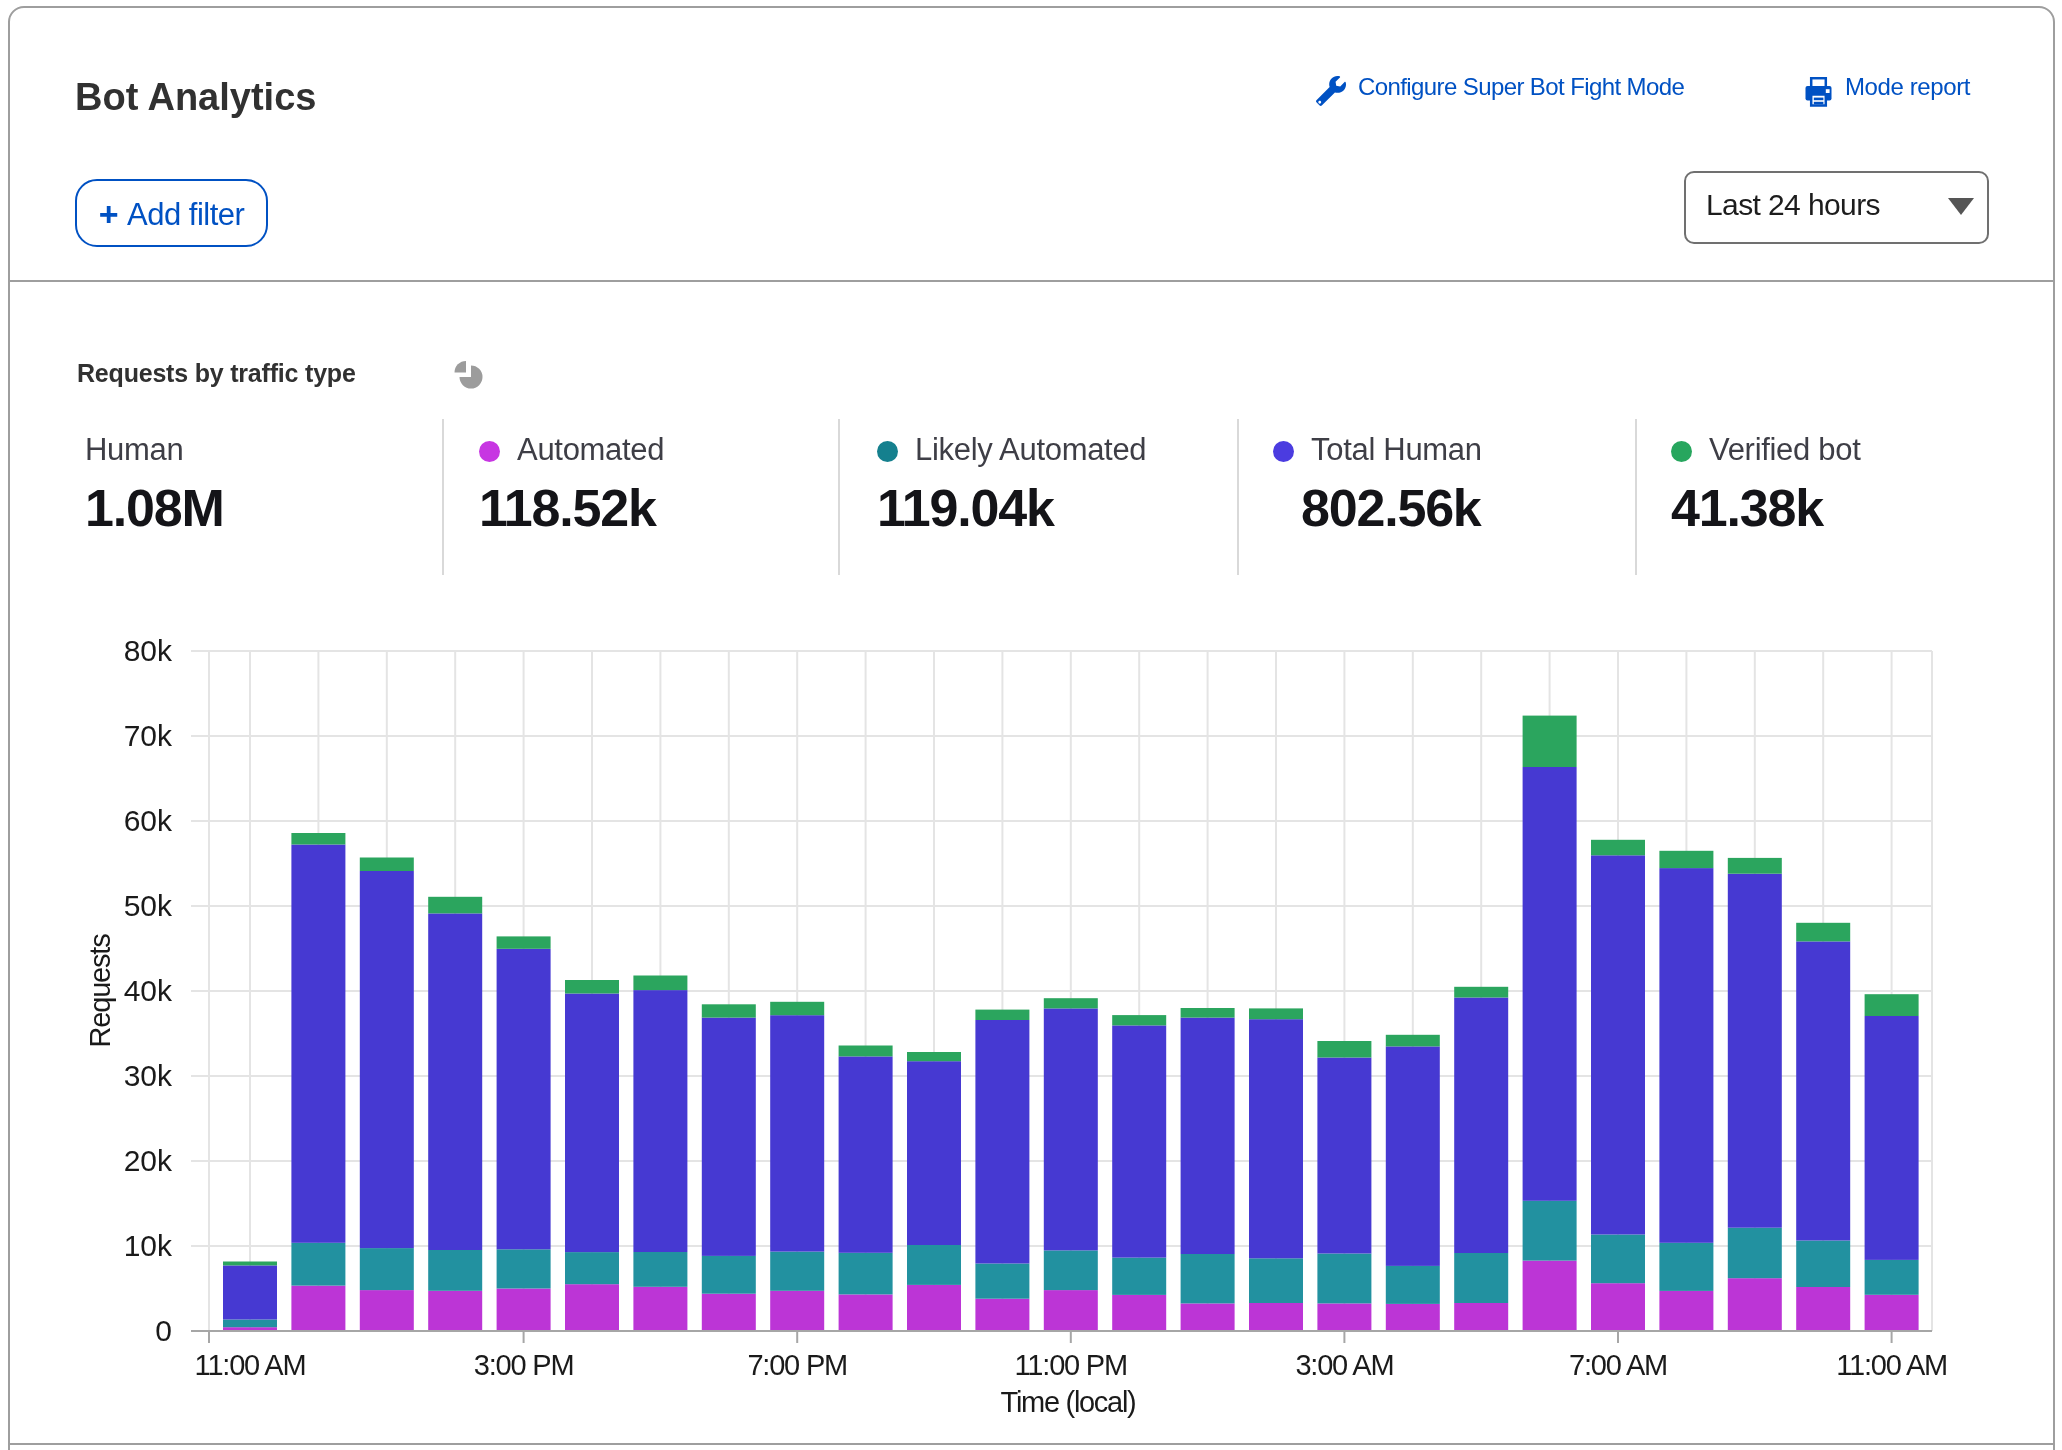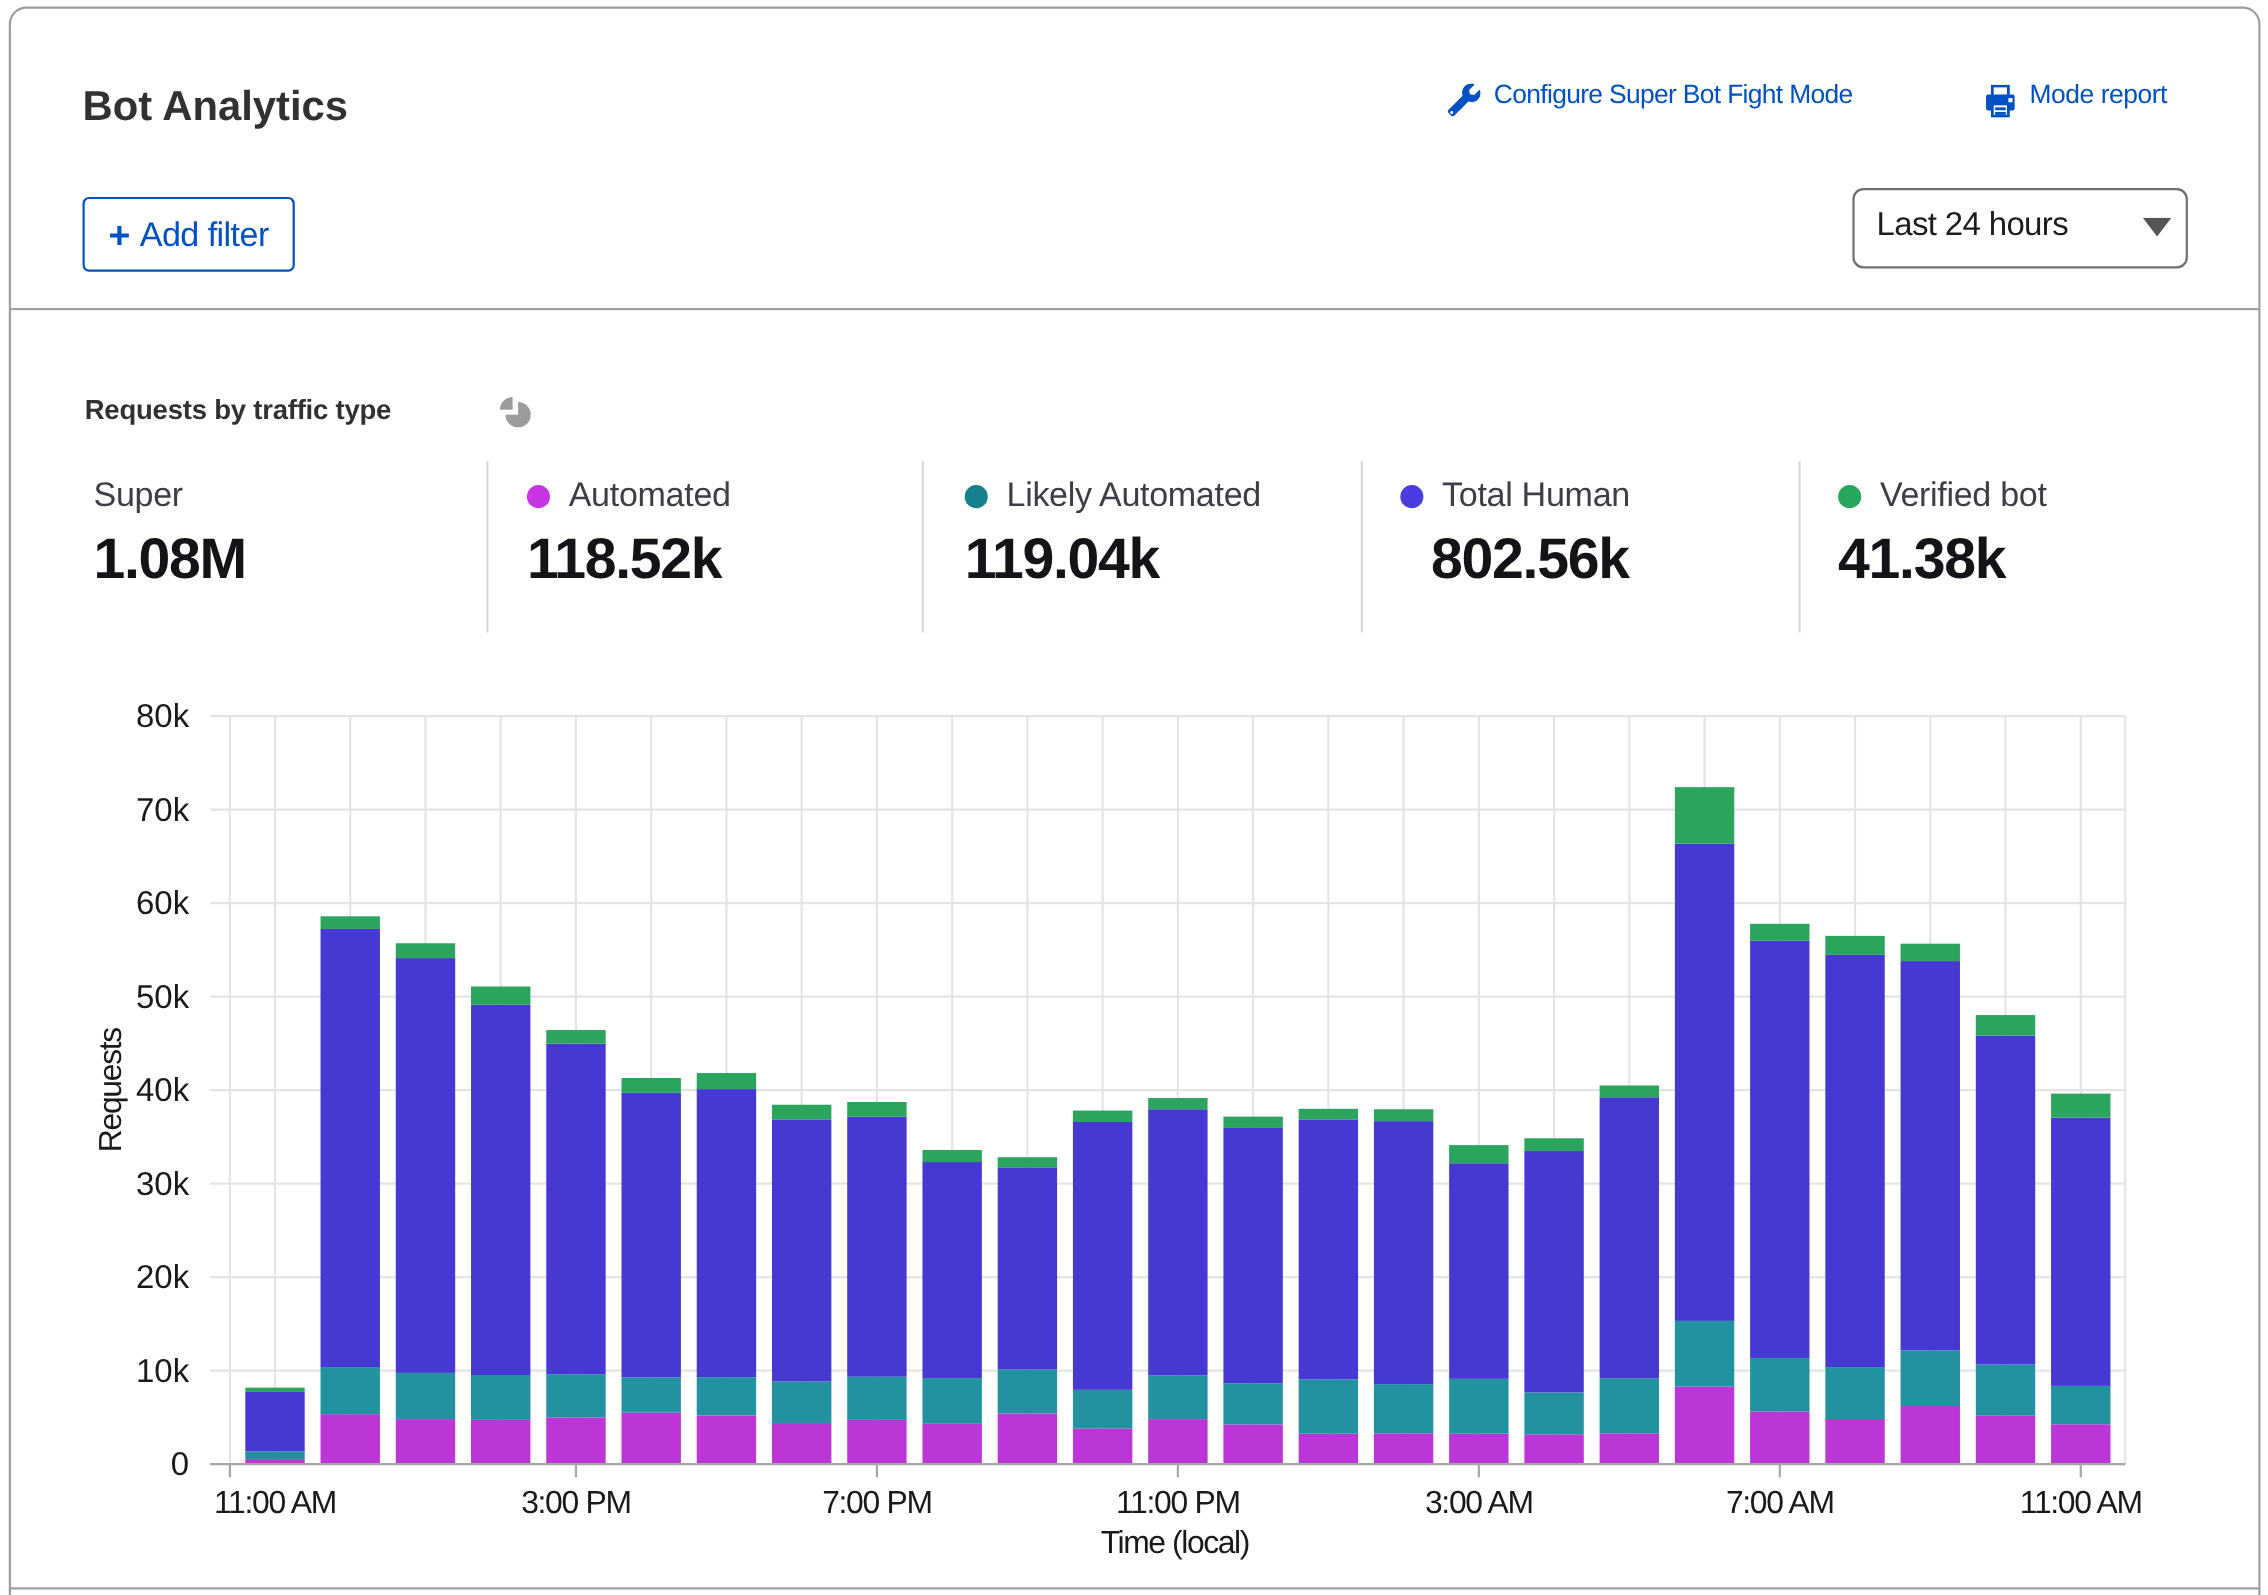--- a/index.html
+++ b/index.html
@@ -6,21 +6,21 @@
 html,body { width:2062px; height:1450px; background:#fff; overflow:hidden;
   font-family:"Liberation Sans", sans-serif; position:relative; }
 #card { position:absolute; left:8px; top:6px; width:2047px; height:1460px;
   border:2px solid #9e9e9e; border-radius:16px; background:#fff; }
 .abs { position:absolute; }
 #title { left:75px; top:76px; font-size:38px; font-weight:700; color:#313131;text-align:right; }
 .link { font-size:24px; color:#0051c3; letter-spacing:-0.6px; }
 #cfg { left:1358px; top:73px; }
 #prt { left:1845px; top:73px; letter-spacing:-0.4px; }
 #addfilter { left:75px; top:179px; width:193px; height:68px; border:2px solid #0051c3;
-  border-radius:6px; color:#0051c3; font-size:31px; letter-spacing:-0.5px; text-align:center; line-height:64px; }
+  border-radius:22px; color:#0051c3; font-size:31px; letter-spacing:-0.5px; text-align:center; line-height:64px; }
 #addfilter b { font-size:34px; font-weight:700; margin-right:9px; position:relative; top:1px; }
 #dropdown { left:1684px; top:171px; width:305px; height:73px; border:2px solid #707070;
   border-radius:10px; }
 #ddtext { left:1706px; top:188px; font-size:30px; color:#1d1d1d; letter-spacing:-0.6px; }
 #divider1 { left:9px; top:280px; width:2045px; height:2px; background:#9e9e9e; }
 #divider2 { left:9px; top:1443px; width:2045px; height:2px; background:#9e9e9e; }
 #sechead { left:77px; top:359px; font-size:25px; font-weight:700; color:#313131; letter-spacing:-0.2px; }
 .dot { position:absolute; top:441px; width:21px; height:21px; border-radius:50%; }
 .slabel { position:absolute; top:432px; font-size:31px; color:#3e3e46; letter-spacing:-0.3px; }
 .svalue { position:absolute; top:478px; font-size:52px; font-weight:700; color:#141418; letter-spacing:-1.2px; }
@@ -50,21 +50,21 @@
 <svg width="26" height="17" viewBox="0 0 26 17" style="position:absolute;left:1948px;top:198px">
     <path fill="#555" d="M0 0 L26 0 L13 17 Z"></path>
   </svg>
 <div class="abs" id="divider1"></div>
 <div class="abs" id="divider2"></div>
 <div class="abs" id="sechead">Requests by traffic type</div>
 <svg width="32" height="32" viewBox="0 0 32 32" style="position:absolute;left:454px;top:359px">
     <path fill="#9c9c9c" d="M17 6.5 A11.5 11.5 0 1 1 5.5 18 L17 18 Z"></path>
     <path fill="#9c9c9c" d="M12 2 A11.5 11.5 0 0 0 0.5 13.5 L12 13.5 Z"></path>
   </svg>
-<div class="slabel" style="left:85px">Super</div>
+<div class="slabel" style="left:85px">Human</div>
 <div class="svalue" style="left:85px">1.08M</div>
 <div class="dot" style="left:479px;background:#c736e2"></div>
 <div class="slabel" style="left:517px">Automated</div>
 <div class="svalue" style="left:479px">118.52k</div>
 <div class="dot" style="left:877px;background:#15808e"></div>
 <div class="slabel" style="left:915px">Likely Automated</div>
 <div class="svalue" style="left:877px">119.04k</div>
 <div class="dot" style="left:1273px;background:#4b3ce0"></div>
 <div class="slabel" style="left:1311px">Total Human</div>
 <div class="svalue" style="left:1301px">802.56k</div>

